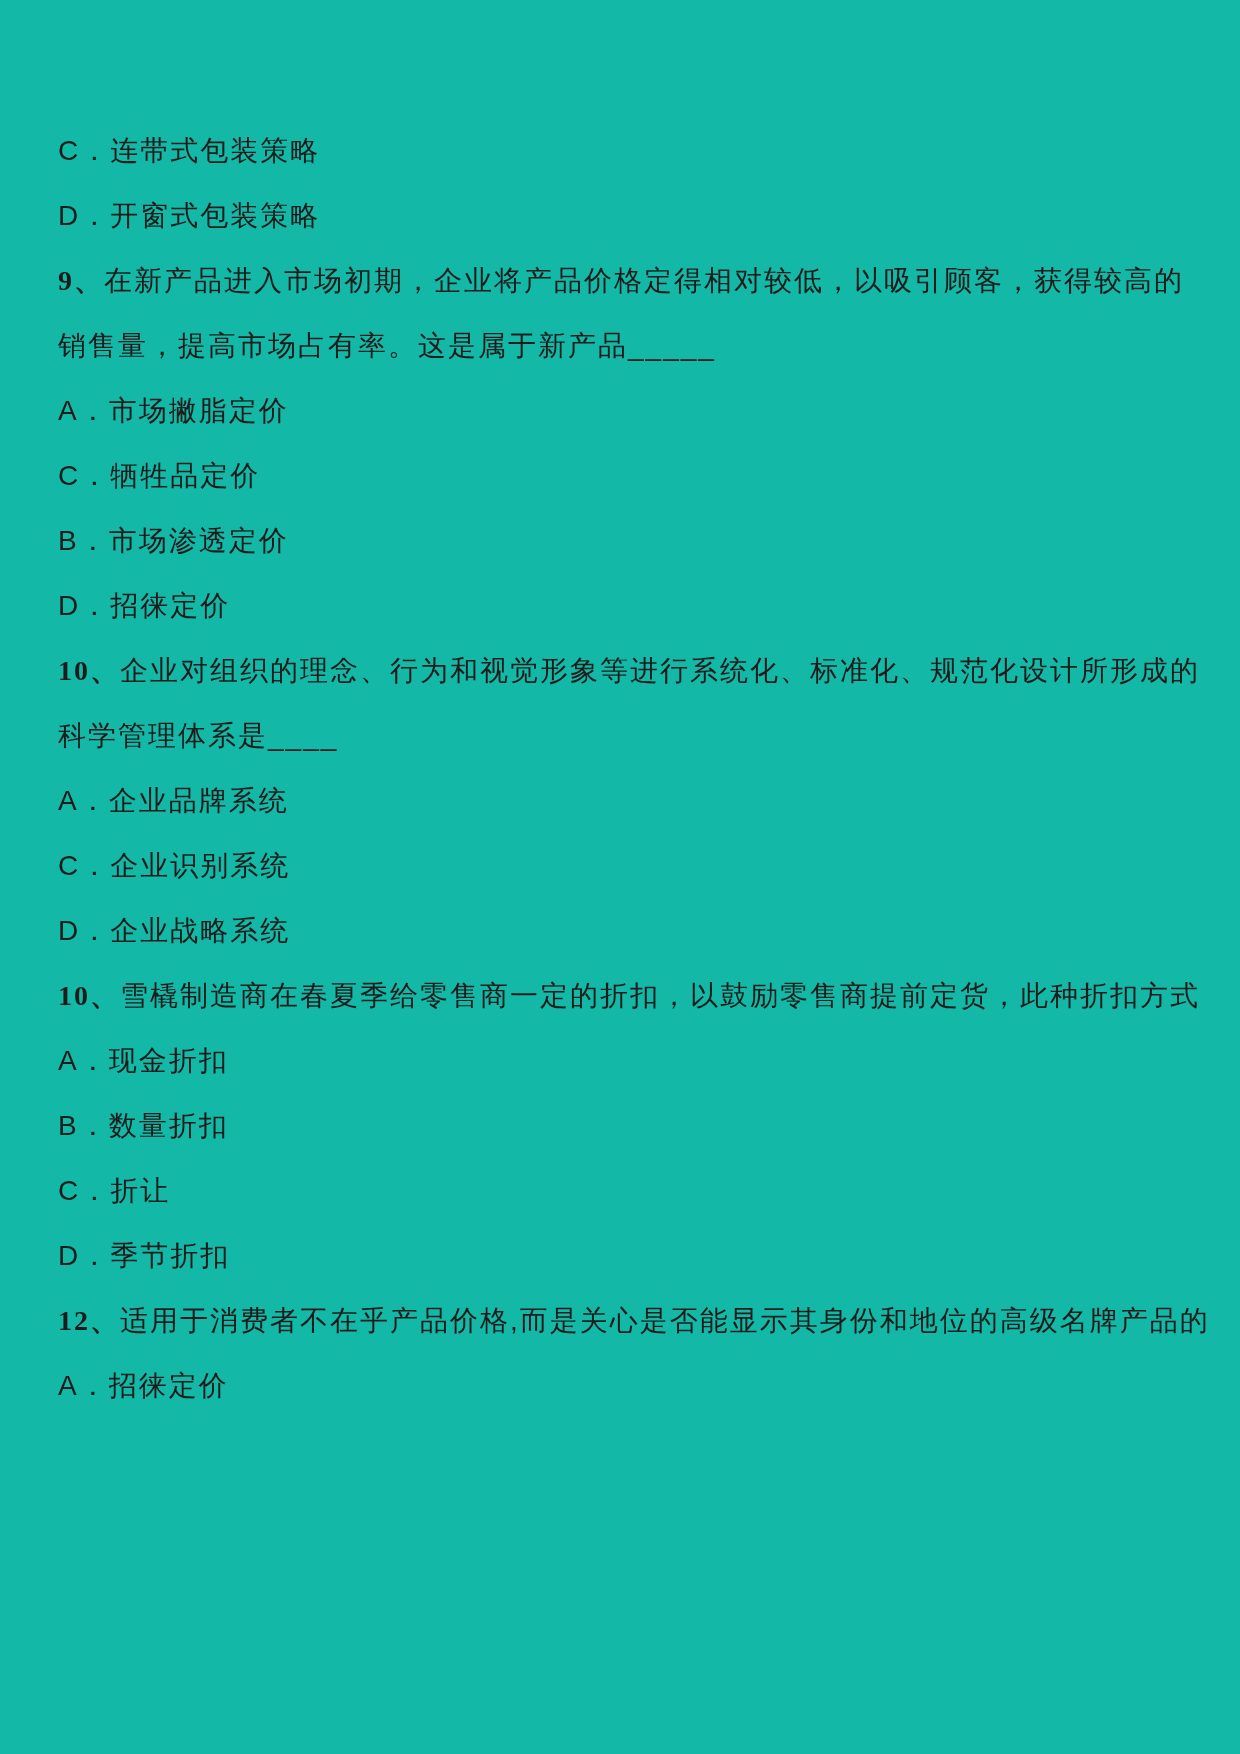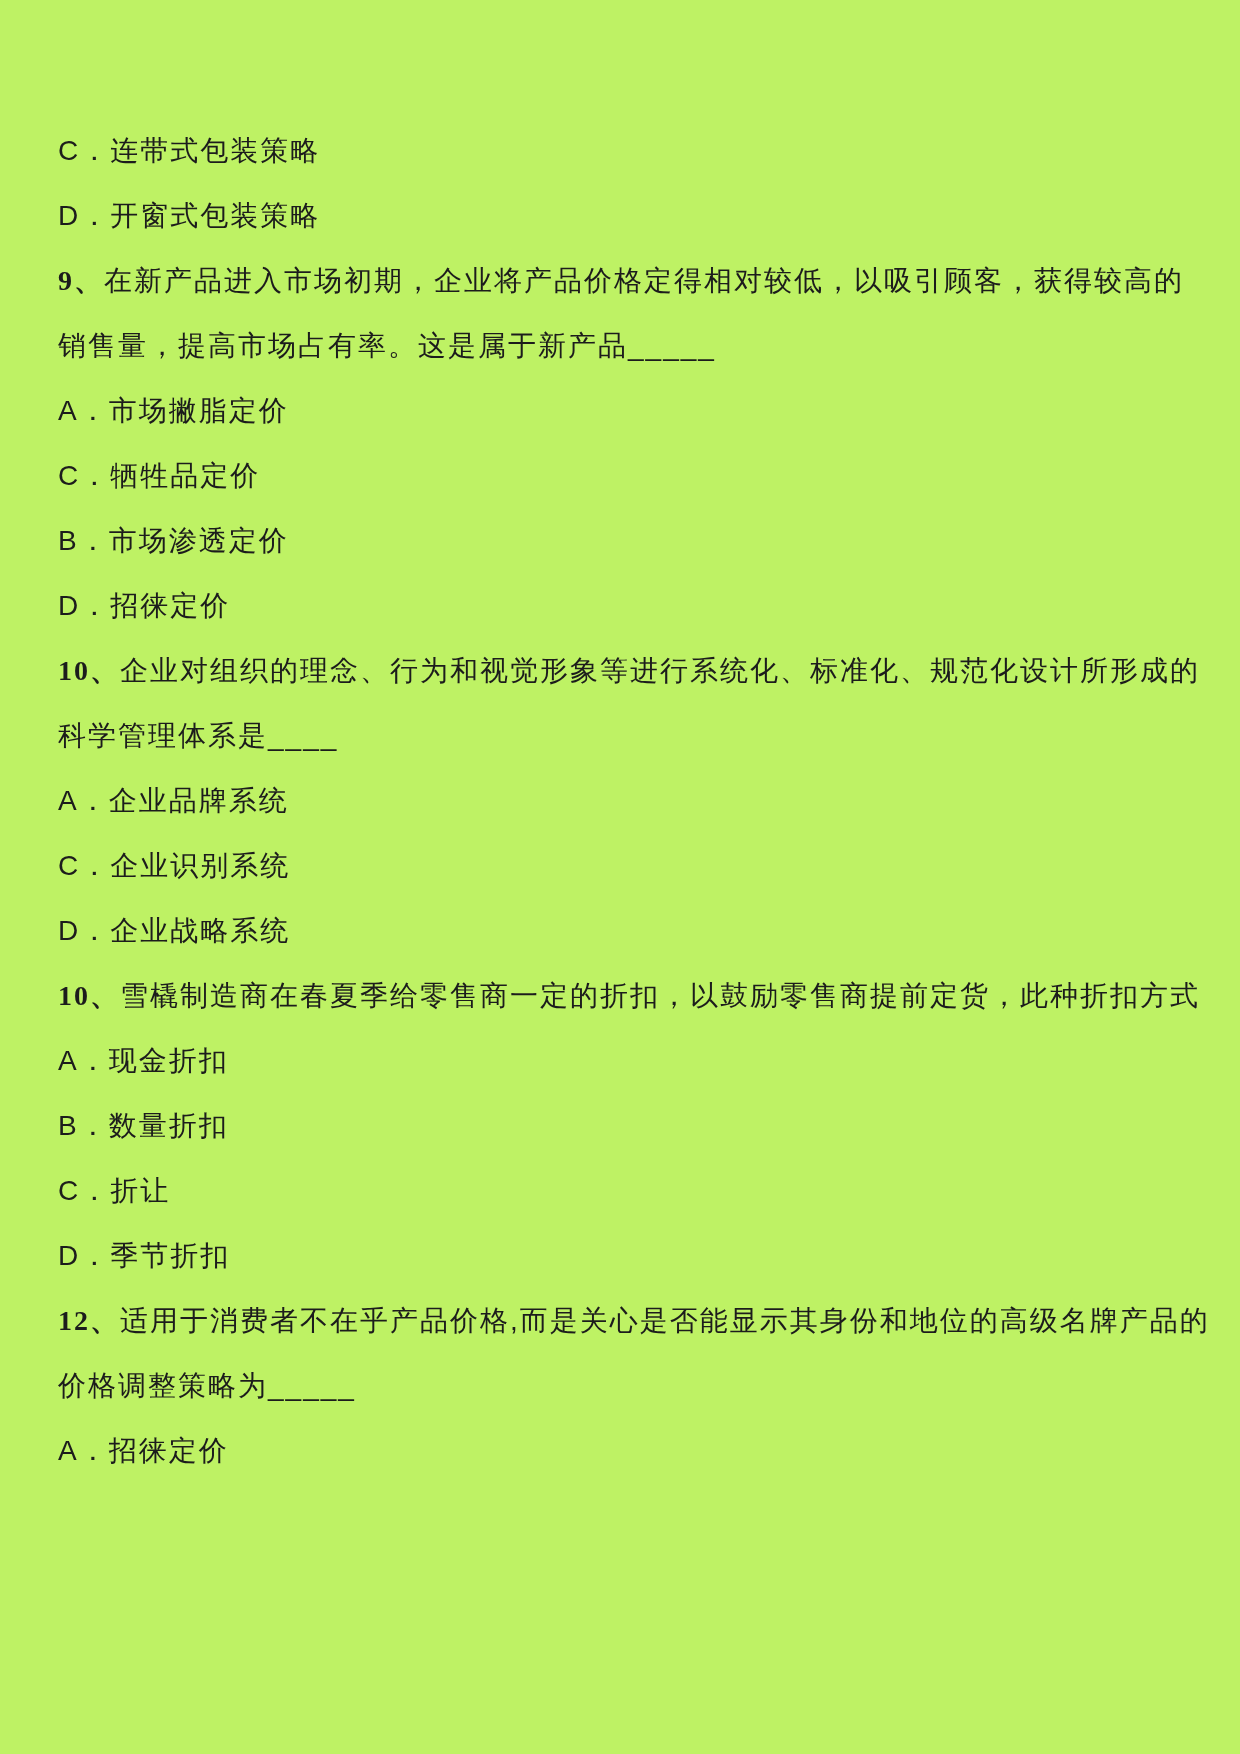--- a/index.html
+++ b/index.html
@@ -12,21 +12,21 @@
     height: 1754px;
     overflow: hidden;
     font-family: "Liberation Sans", sans-serif;
     color: #1c1c1c;
   }
   .page {
     box-sizing: border-box;
     width: 1240px;
     height: 1754px;
     padding: 118px 50px 0 58px;
-    background: #bef264;
+    background: #14b8a6;
   }
   .line {
     height: 65px;
     line-height: 65px;
     font-size: 28px;
     letter-spacing: 2px;
     white-space: pre;
     overflow: visible;
   }
   .num {
@@ -63,16 +63,15 @@
   <div class="line option-line">C．企业识别系统</div>
   <div class="line option-line">D．企业战略系统</div>
 
   <div class="line stem-line"><span class="num">10、</span><span class="stem-text">雪橇制造商在春夏季给零售商一定的折扣，以鼓励零售商提前定货，此种折扣方式</span></div>
   <div class="line option-line">A．现金折扣</div>
   <div class="line option-line">B．数量折扣</div>
   <div class="line option-line">C．折让</div>
   <div class="line option-line">D．季节折扣</div>
 
   <div class="line stem-line"><span class="num">12、</span><span class="stem-text">适用于消费者不在乎产品价格,而是关心是否能显示其身份和地位的高级名牌产品的</span></div>
-  <div class="line stem-line"><span class="stem-text">价格调整策略为_____</span></div>
   <div class="line option-line">A．招徕定价</div>
 
 </div>
 
 </body></html>

